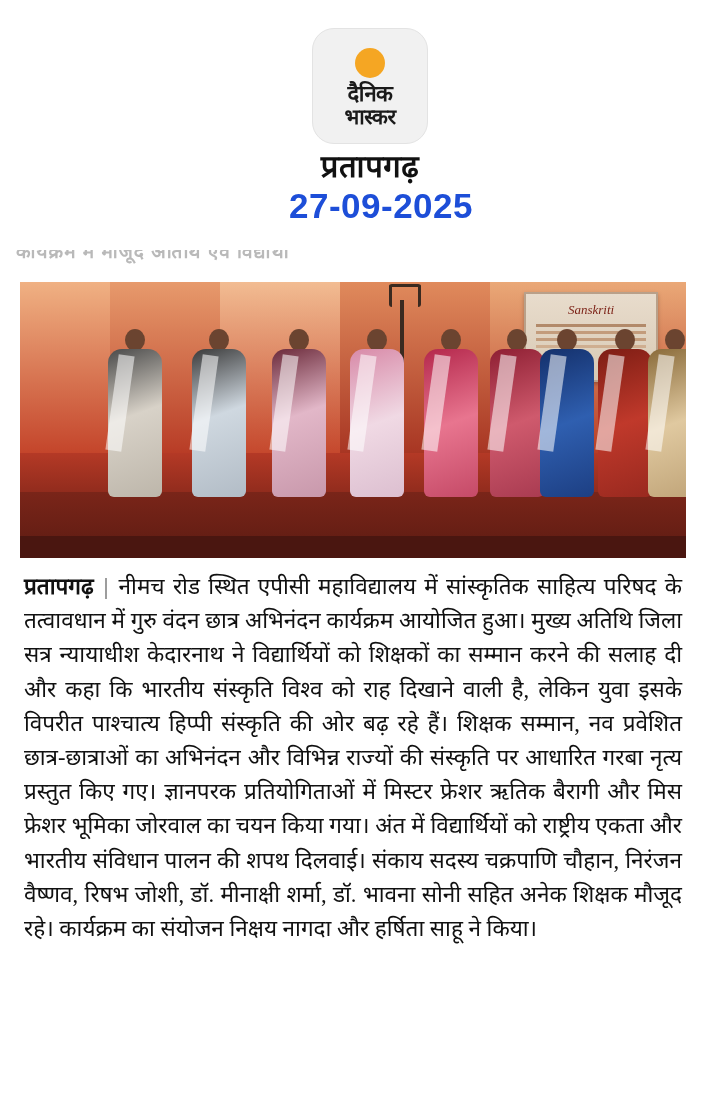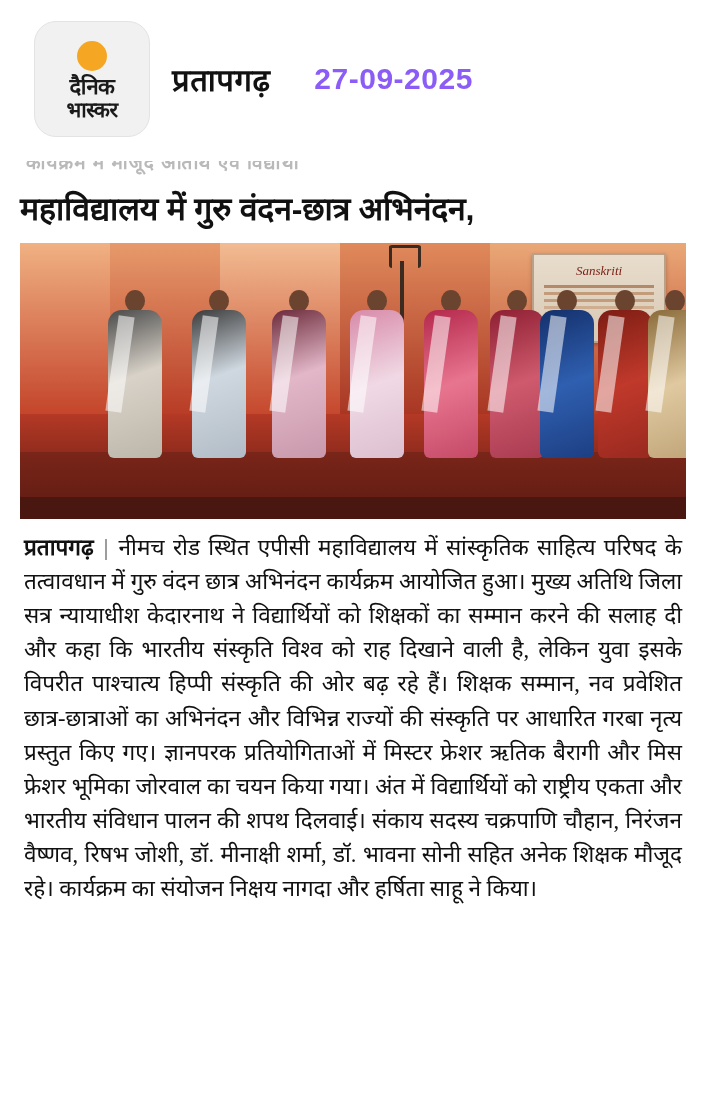--- a/index.html
+++ b/index.html
@@ -13,22 +13,22 @@
     font-family: "Liberation Sans", sans-serif;
     color: #1a1a1a;
     overflow: hidden;
     position: relative;
   }
 
   
   .masthead {
     display: flex;
     align-items: center;
-    padding: 21px 0 18px 34px;
-    gap: 22px;
+    padding: 28px 0 18px 34px;
+    flex-direction: column;
   }
   .logo-box {
     width: 116px;
     height: 116px;
     border-radius: 22px;
     background: #f1f1f1;
     border: 1px solid #e3e3e3;
     display: flex;
     flex-direction: column;
     align-items: center;
@@ -57,30 +57,30 @@
     letter-spacing: -0.5px;
     line-height: 1.05;
   }
   .city-name {
     font-size: 31px;
     font-weight: bold;
     color: #111;
     letter-spacing: 0.5px;
   }
   .edition-date {
-    font-size: 30px;
-    font-weight: bold;
-    color: #8b5cf6;
+    font-size: 35px;
+    font-weight: bold;
+    color: #1d4ed8;
     margin-left: 22px;
     letter-spacing: 0.5px;
   }
 
   
   .cut-band {
-    margin: 6px 18px 0 18px;
+    margin: 6px 18px 0 8px;
     height: 20px;
     overflow: hidden;
     position: relative;
   }
   .cut-band .ghost {
     position: absolute;
     top: -12px;
     left: 8px;
     font-size: 19px;
     font-weight: bold;
@@ -116,21 +116,21 @@
   
   .drape {
     position: absolute;
     top: 0;
     height: 62%;
     background: linear-gradient(180deg, rgba(255,170,120,.55), rgba(190,60,35,.25));
     filter: blur(0.3px);
   }
   .banner {
     position: absolute;
-    right: 20px;
+    right: 28px;
     top: 10px;
     width: 130px;
     height: 86px;
     background: linear-gradient(180deg,#e8dccc,#d8c9b4);
     border: 2px solid #b9a territory;
     border: 2px solid #b9a089;
     box-shadow: 0 2px 4px rgba(0,0,0,.25);
   }
   .banner .btxt {
     position: absolute;
@@ -242,21 +242,20 @@
   <div class="edition-date">27-09-2025</div>
 </div>
 
 <div class="cut-band">
   <div class="ghost">कार्यक्रम में मौजूद अतिथि एवं विद्यार्थी</div>
 </div>
 
 <div class="article">
 
   <div class="headline">
-    <span class="ln">महाविद्यालय में गुरु वंदन-छात्र अभिनंदन,</span>
   </div>
 
   <div class="photo">
     <div class="drape" style="left:0;   width:90px;  background:linear-gradient(180deg,#f0b183,#c4452b);"></div>
     <div class="drape" style="left:90px; width:110px; background:linear-gradient(180deg,#e79a6c,#b83c26);"></div>
     <div class="drape" style="left:200px;width:120px; background:linear-gradient(180deg,#f2bc92,#c5482d);"></div>
     <div class="drape" style="left:320px;width:150px; background:linear-gradient(180deg,#e08a5c,#a83623);"></div>
     <div class="drape" style="left:470px;width:200px; background:linear-gradient(180deg,#eaa877,#b73e27);"></div>
 
     <div class="banner">

